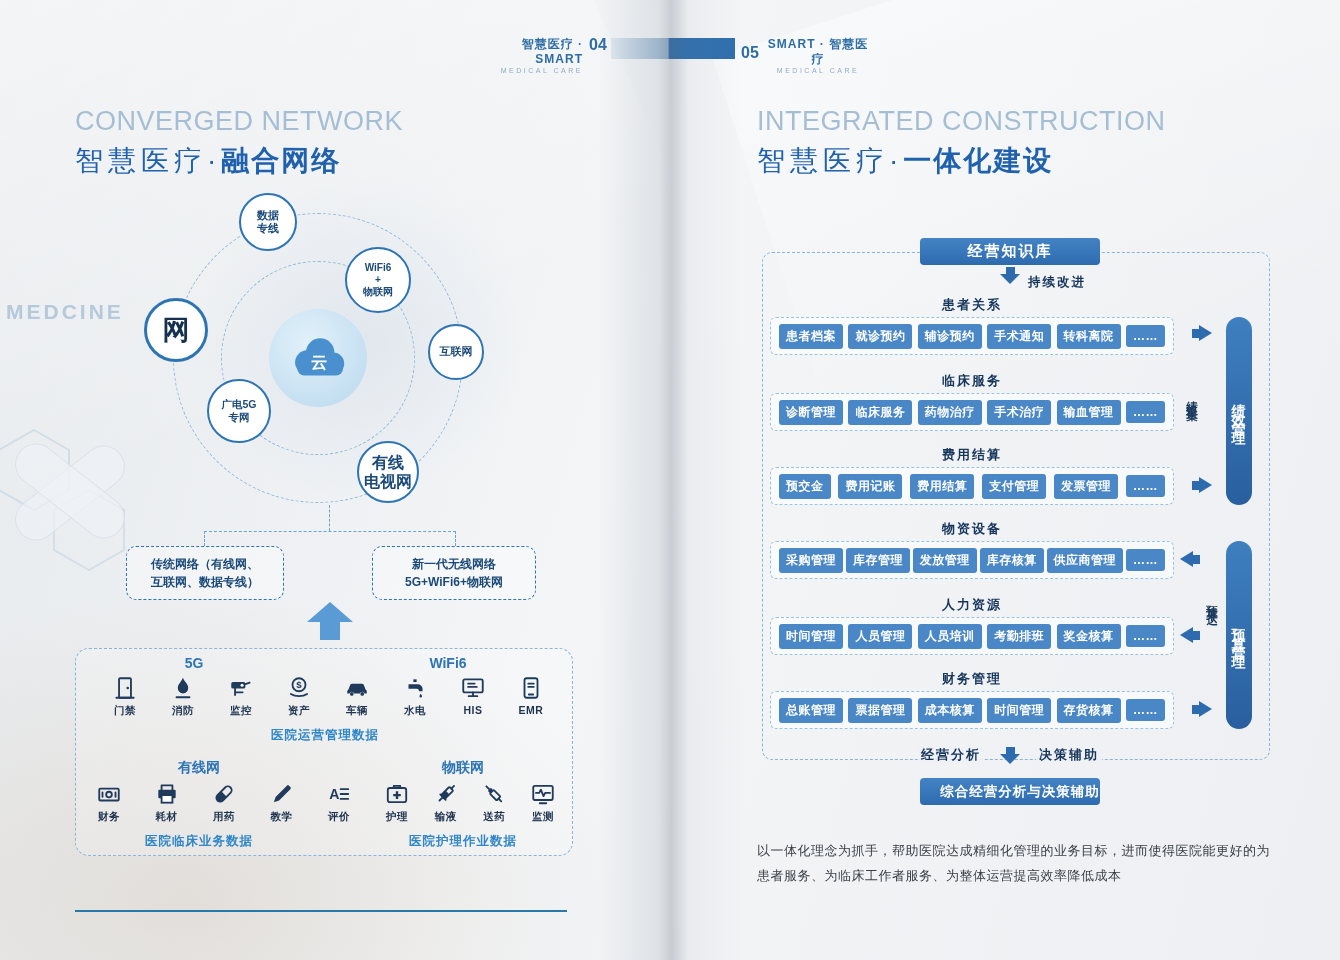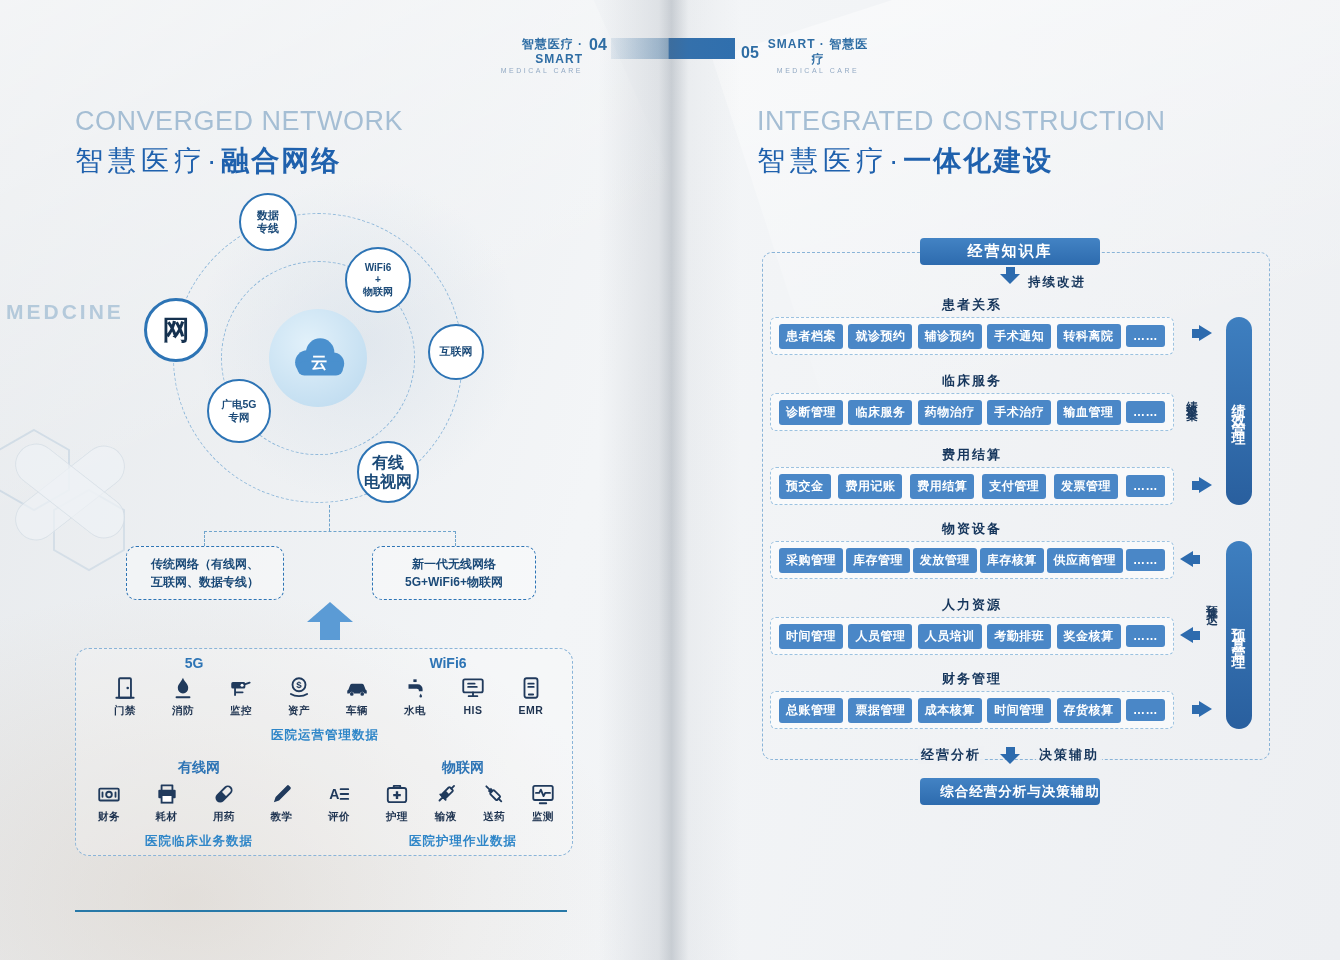--- a/index.html
+++ b/index.html
@@ -469,15 +469,16 @@
   <div class="analysis-row">
     <span class="lbl">经营分析</span>
     <span class="down-arrow" style="position:static;">
         <span class="stem" style="display:block;"></span>
         <span class="tri" style="display:block;"></span>
       </span>
     <span class="lbl">决策辅助</span>
   </div>
   <div class="bottom-box">综合经营分析与决策辅助</div>
 
+  <div class="footer-text">以一体化理念为抓手，帮助医院达成精细化管理的业务目标，进而使得医院能更好的为患者服务、为临床工作者服务、为整体运营提高效率降低成本</div>
 
   <div class="fold"></div>
 </div>
 
 </body></html>

